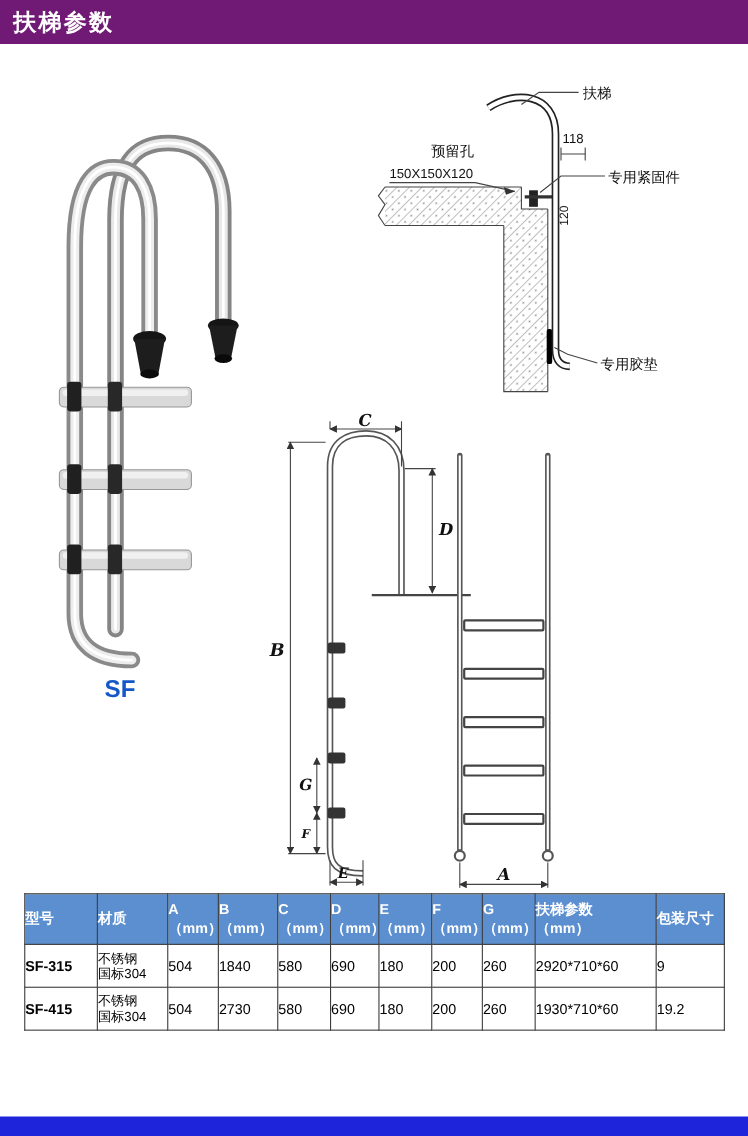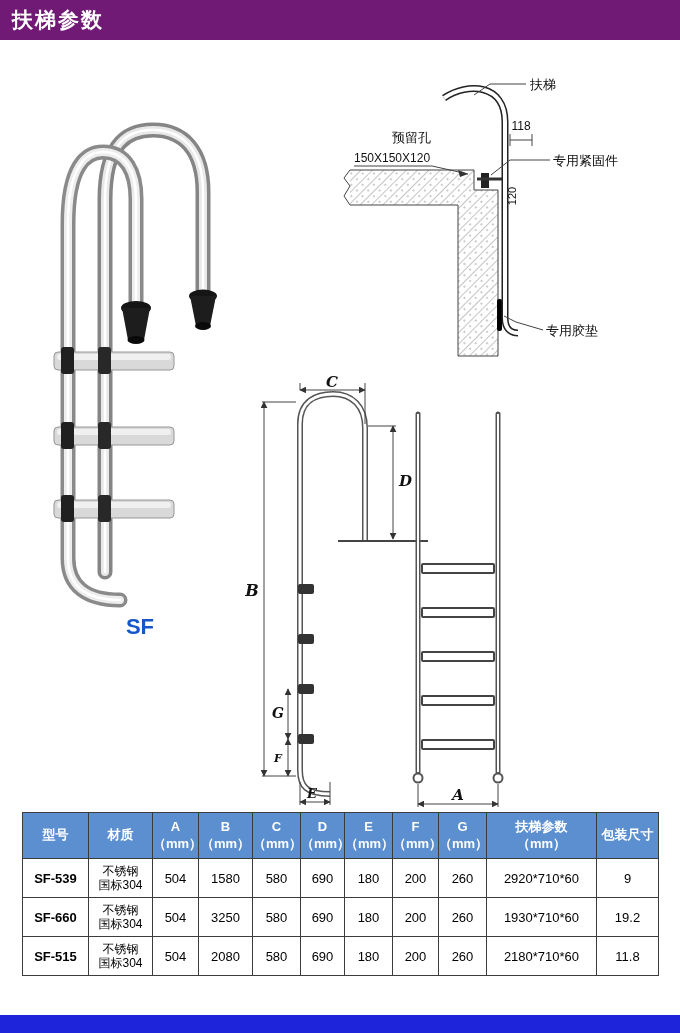--- a/index.html
+++ b/index.html
@@ -3,25 +3,25 @@
 <meta charset="utf-8">
 <style>
   *{margin:0;padding:0;box-sizing:border-box}
   html,body{background:#fff}
   body{width:680px;height:1033px;font-family:"Liberation Sans",sans-serif}
   .page{position:relative;width:680px;height:1033px;background:#fff;overflow:hidden}
   .top-bar{position:absolute;top:0;left:0;width:100%;height:40px;background:#701a75;color:#fff;
     display:flex;align-items:center;padding-left:12px;font-size:21px;font-weight:bold;letter-spacing:2px}
   .bottom-bar{position:absolute;bottom:0;left:0;width:100%;height:18px;background:#1e24da}
   .photo{position:absolute;left:8px;top:52px}
-  .sf{position:absolute;left:95px;top:614px;width:90px;text-align:center;color:#1557c8;font-size:22px;font-weight:bold}
+  .sf{position:absolute;left:95px;top:614px;width:90px;text-align:left;color:#1557c8;font-size:22px;font-weight:bold}
   .install{position:absolute;left:340px;top:66px}
   .dims{position:absolute;left:238px;top:374px}
   table.spec{position:absolute;left:22px;top:812px;width:636px;border-collapse:collapse;table-layout:fixed;
-    font-size:13px;text-align:center;color:#000}
+    font-size:13px;text-align:left;color:#000}
   .spec th{background:#5b8fd0;color:#fff;border:1px solid #3c3c3c;font-weight:bold;height:46px;
     white-space:pre-line;font-size:13px;line-height:1.25;padding:2px 0}
   .spec td{border:1px solid #3c3c3c;height:39px;white-space:pre-line;background:#fff;padding:2px 0}
   .spec td[data-col="0"]{font-weight:bold}
   .spec td[data-col="1"]{font-size:12px;line-height:1.2}
   svg text{font-family:"Liberation Sans",sans-serif;fill:#111}
   .dimletter{font-family:"DejaVu Serif",serif;font-style:italic;font-weight:bold;fill:#111}
   .thin{stroke:#444;stroke-width:1;fill:none}
 </style>
 </head>
@@ -247,58 +247,44 @@
 （mm）</th>
         <th>G
 （mm）</th>
         <th>扶梯参数
 （mm）</th>
         <th>包装尺寸</th>
       </tr>
     </thead>
     <tbody>
         <tr>
-      <td data-col="0">SF-539</td>
+      <td data-col="0">SF-315</td>
       <td data-col="1">不锈钢
 国标304</td>
       <td data-col="2">504</td>
-      <td data-col="3">1580</td>
+      <td data-col="3">1840</td>
       <td data-col="4">580</td>
       <td data-col="5">690</td>
       <td data-col="6">180</td>
       <td data-col="7">200</td>
       <td data-col="8">260</td>
       <td data-col="9">2920*710*60</td>
       <td data-col="10">9</td>
     </tr>
         <tr>
-      <td data-col="0">SF-660</td>
+      <td data-col="0">SF-415</td>
       <td data-col="1">不锈钢
 国标304</td>
       <td data-col="2">504</td>
-      <td data-col="3">3250</td>
+      <td data-col="3">2730</td>
       <td data-col="4">580</td>
       <td data-col="5">690</td>
       <td data-col="6">180</td>
       <td data-col="7">200</td>
       <td data-col="8">260</td>
       <td data-col="9">1930*710*60</td>
       <td data-col="10">19.2</td>
     </tr>
-        <tr>
-      <td data-col="0">SF-515</td>
-      <td data-col="1">不锈钢
-国标304</td>
-      <td data-col="2">504</td>
-      <td data-col="3">2080</td>
-      <td data-col="4">580</td>
-      <td data-col="5">690</td>
-      <td data-col="6">180</td>
-      <td data-col="7">200</td>
-      <td data-col="8">260</td>
-      <td data-col="9">2180*710*60</td>
-      <td data-col="10">11.8</td>
-    </tr>
       </tbody>
   </table>
 
   <div class="bottom-bar"></div>
 </div>
 
 </body></html>

